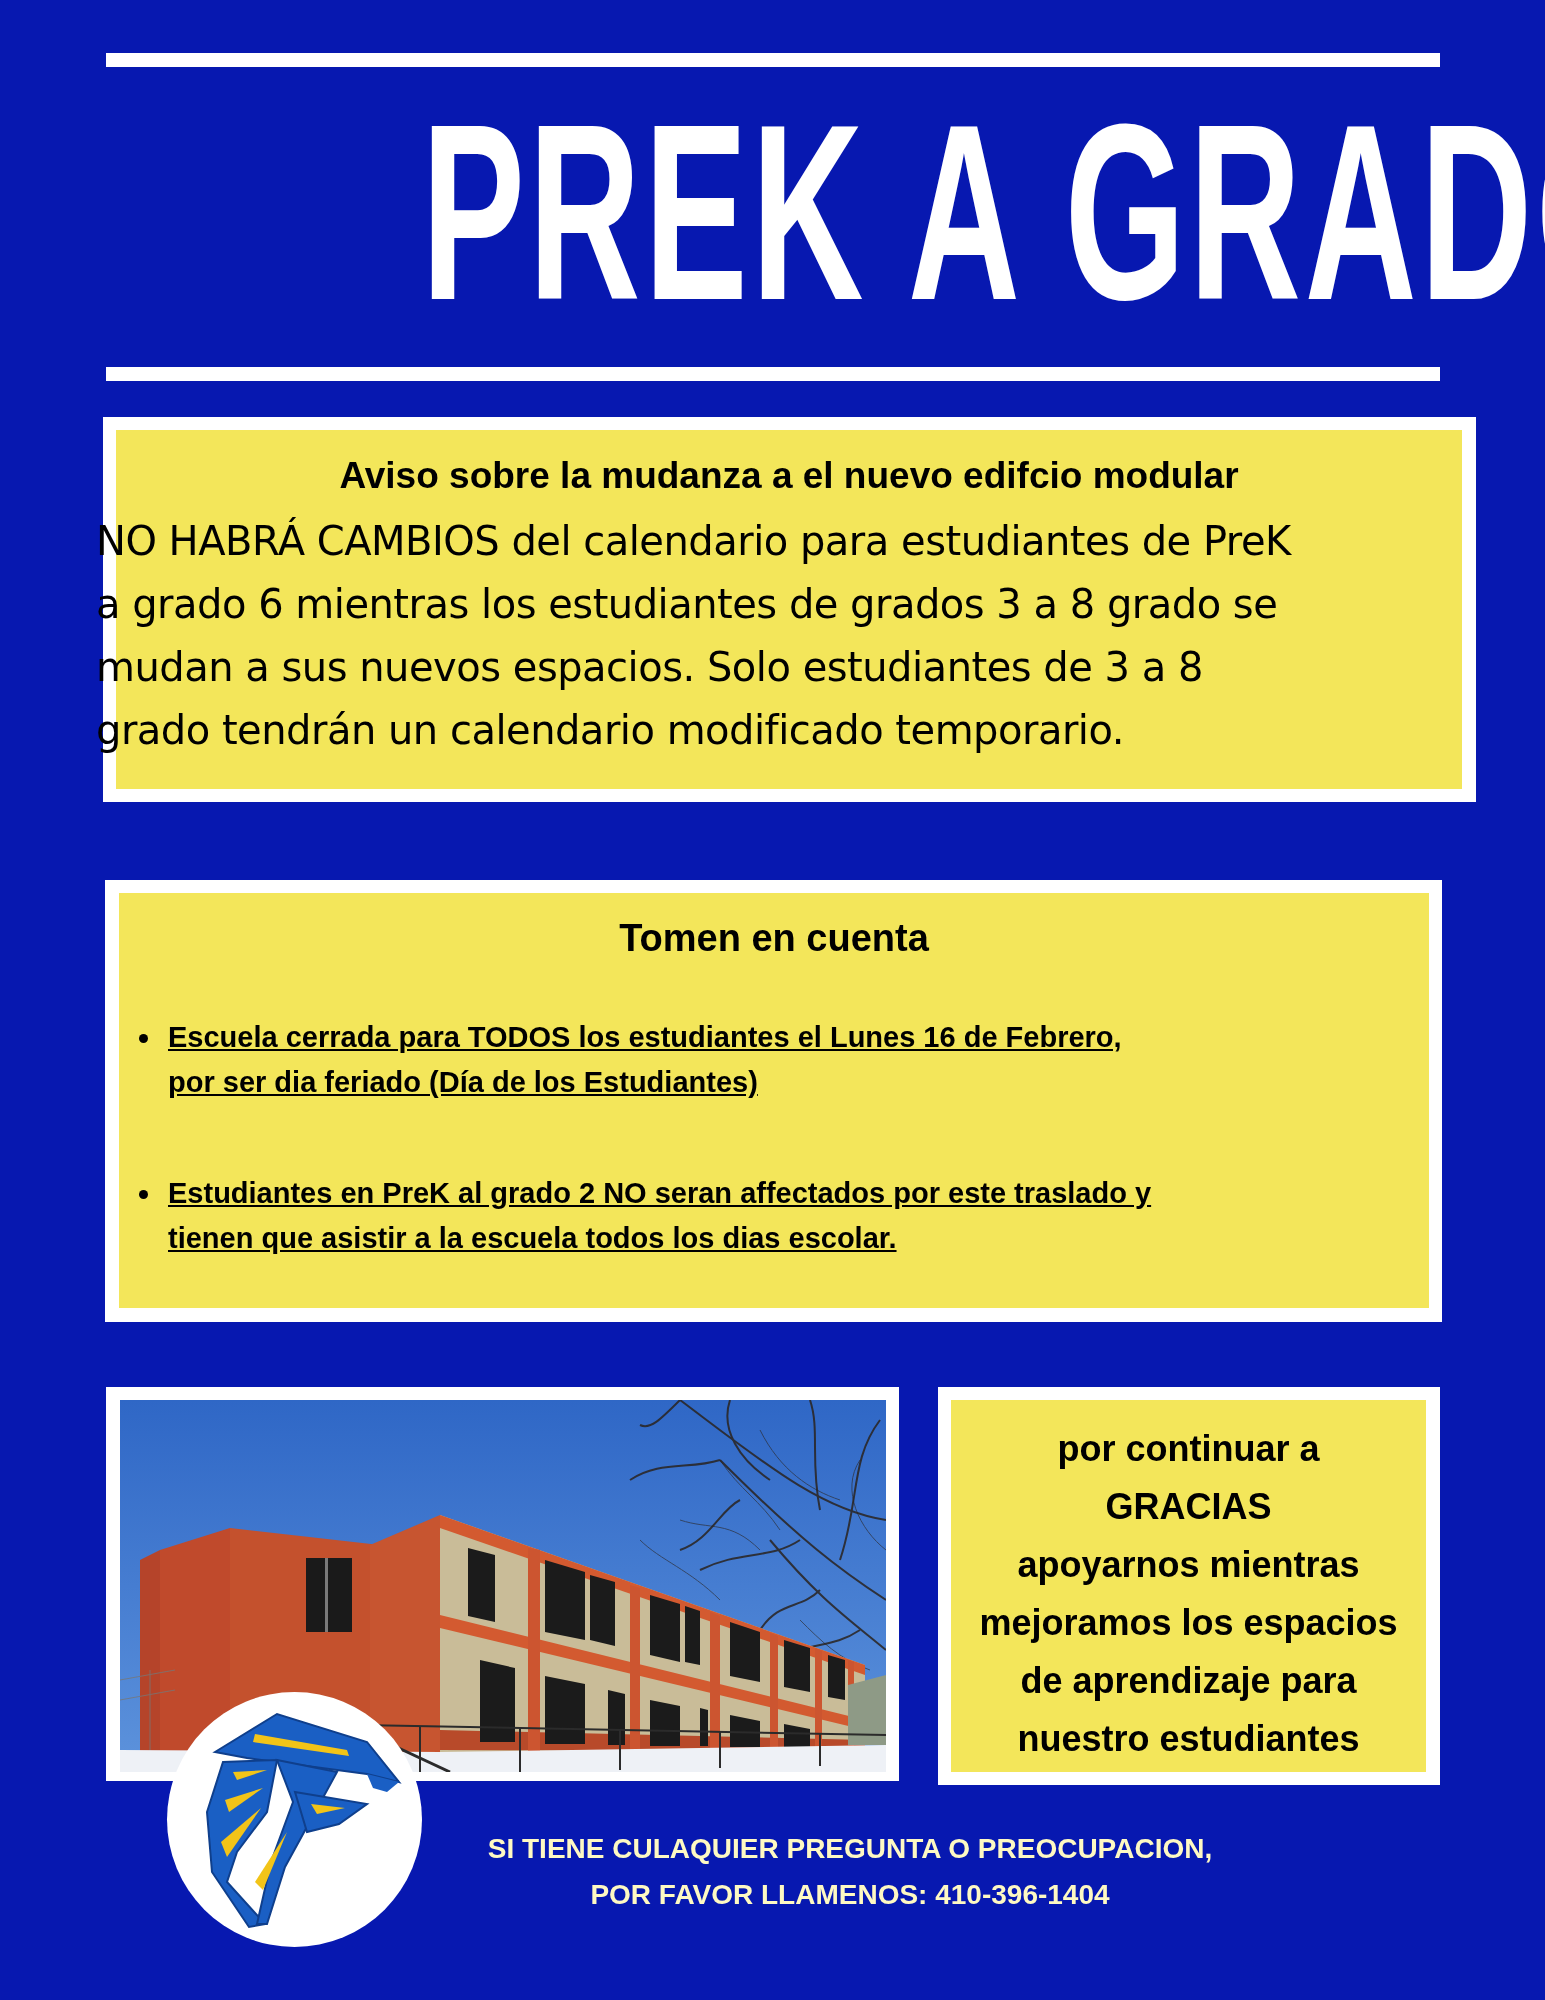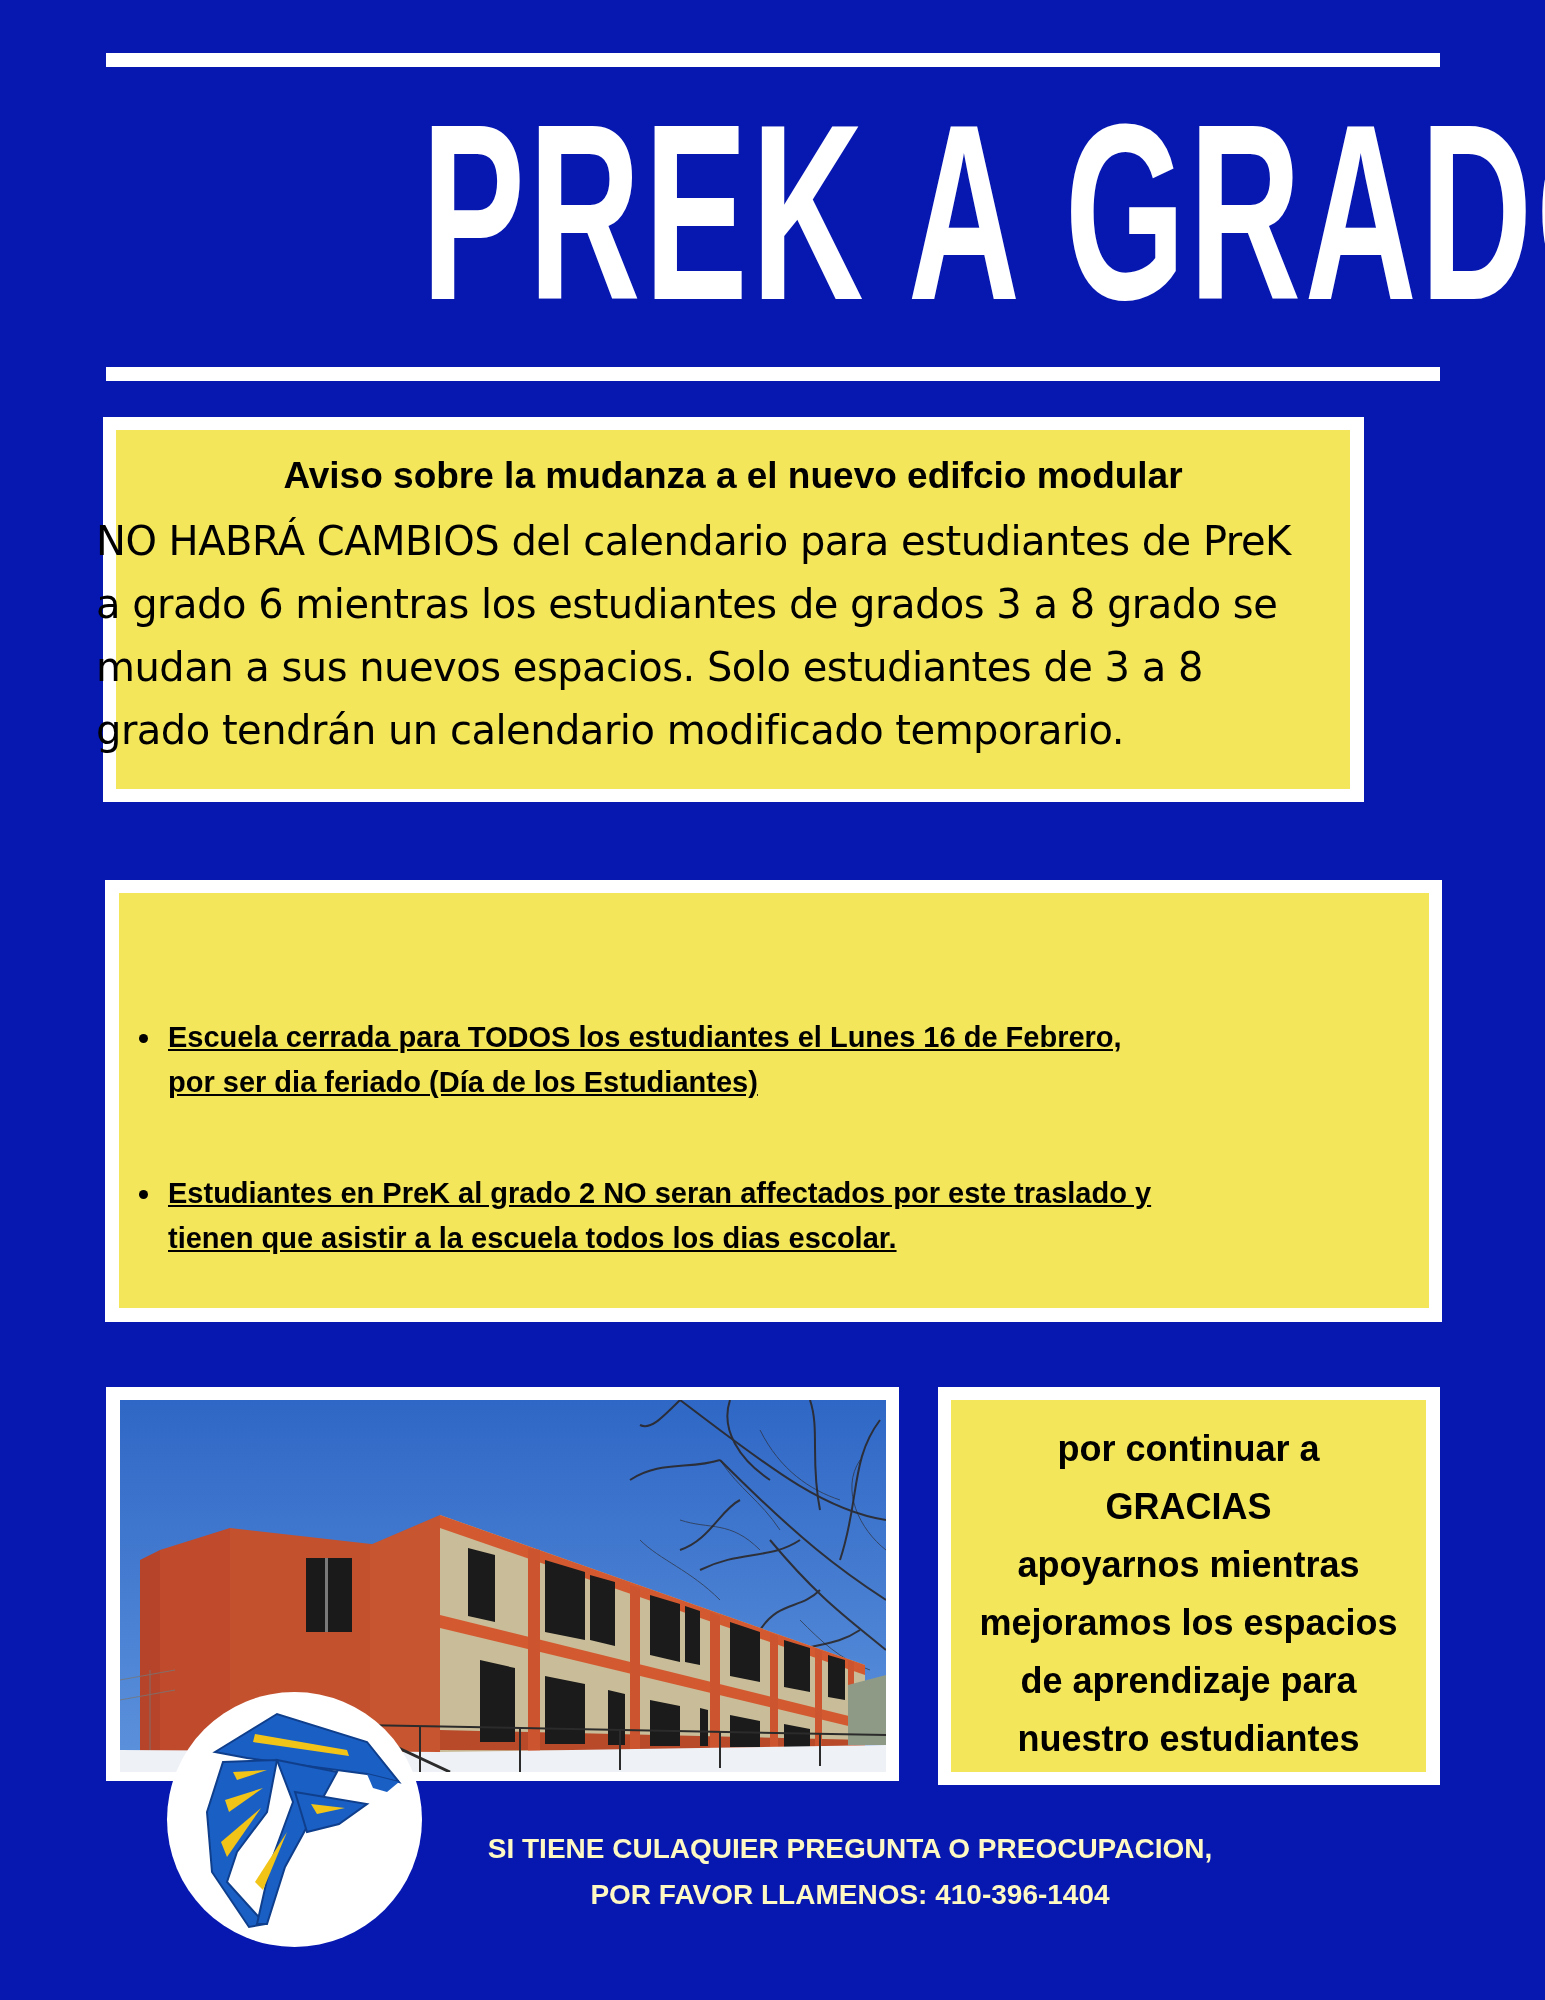--- a/index.html
+++ b/index.html
@@ -6,21 +6,21 @@
   body { width:1545px; height:2000px; background:#0718b0; position:relative; overflow:hidden; font-family:"Liberation Sans", sans-serif; }
   .rule { position:absolute; left:106px; width:1334px; height:14px; background:#ffffff; }
   .rule.top { top:53px; }
   .rule.bottom { top:367px; }
   .title { position:absolute; left:0; top:78px; width:1545px; text-align:center; color:#fff; font-family:"Liberation Sans", sans-serif; font-weight:bold; font-size:250px; line-height:270px; letter-spacing:6px; white-space:nowrap; }
   .title span { display:inline-block; transform:scaleX(0.62); transform-origin:center; }
 
   .frame { position:absolute; background:#ffffff; }
   .panel { position:absolute; background:#f3e65a; color:#000; }
 
-  #box1 { left:103px; top:417px; width:1261px; height:385px; }
+  #box1 { left:103px; top:417px; width:1373px; height:385px; }
   #box1 .panel { left:13px; top:13px; right:14px; bottom:13px; }
   .b1-heading { position:absolute; left:0; right:0; top:24px; text-align:center; font-weight:bold; font-size:37px; line-height:44px; }
   .b1-body { position:absolute; left:-20px; right:8px; top:80px; font-size:40px; line-height:63px; font-family:"DejaVu Sans", sans-serif; font-weight:normal; letter-spacing:-0.5px; }
   .b1-body div { white-space:nowrap; }
 
   #box2 { left:105px; top:880px; width:1337px; height:442px; }
   #box2 .panel { left:14px; top:13px; right:13px; bottom:14px; }
   .b2-heading { position:absolute; left:0; right:0; top:23px; text-align:center; font-weight:bold; font-size:38px; line-height:44px; }
   .b2-list { position:absolute; left:24px; right:10px; top:122px; margin:0; padding:0; list-style:none; }
   .b2-item { position:relative; padding-left:25px; font-weight:bold; font-size:29px; line-height:45px; margin-bottom:66px;text-decoration:underline; }
@@ -55,20 +55,21 @@
       <div>NO HABRÁ CAMBIOS del calendario para estudiantes de PreK</div>
       <div>a grado 6 mientras los estudiantes de grados 3 a 8 grado se</div>
       <div>mudan a sus nuevos espacios. Solo estudiantes de 3 a 8</div>
       <div>grado tendrán un calendario modificado temporario.</div>
     </div>
   </div>
 </section>
 
 <section class="frame" id="box2">
   <div class="panel">
+    <div class="b2-heading">Tomen en cuenta</div>
     <ul class="b2-list">
       <li class="b2-item">
         <span class="dot"></span>
         <div>Escuela cerrada para TODOS los estudiantes el Lunes 16 de Febrero,</div>
         <div>por ser dia feriado (Día de los Estudiantes)</div>
       </li>
       <li class="b2-item">
         <span class="dot"></span>
         <div>Estudiantes en PreK al grado 2 NO seran affectados por este traslado y</div>
         <div>tienen que asistir a la escuela todos los dias escolar.</div>

